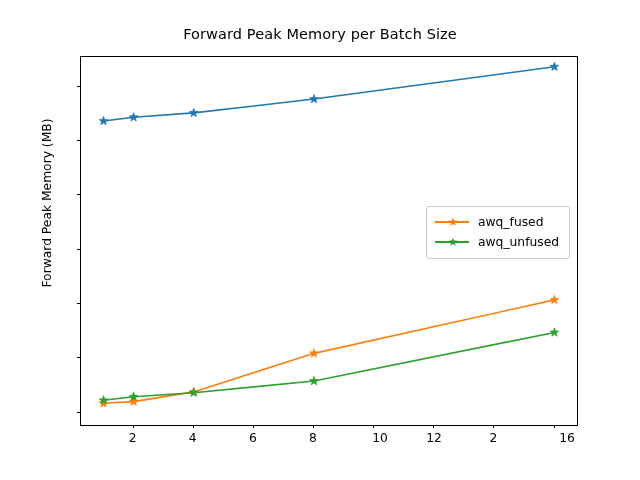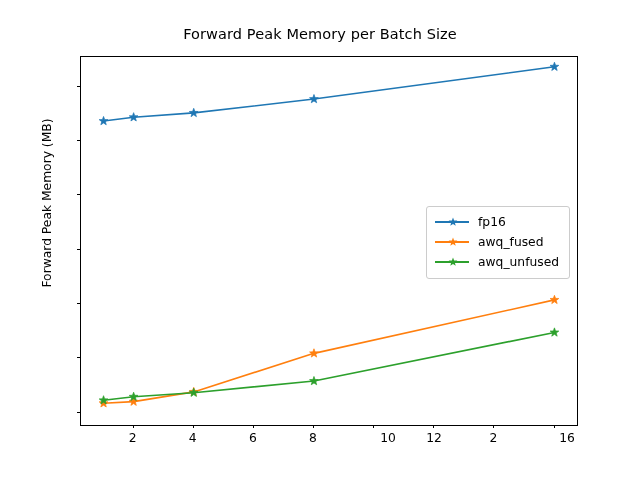--- a/index.html
+++ b/index.html
@@ -182,41 +182,32 @@
   <div id="x-ticks">
       <div class="tick-mark-x" style="left: 132.6px;"></div>
       <div class="tick-label-x" style="left: 112.6px;">2</div>
       <div class="tick-mark-x" style="left: 192.7px;"></div>
       <div class="tick-label-x" style="left: 172.7px;">4</div>
       <div class="tick-mark-x" style="left: 252.8px;"></div>
       <div class="tick-label-x" style="left: 232.8px;">6</div>
       <div class="tick-mark-x" style="left: 313px;"></div>
       <div class="tick-label-x" style="left: 293px;">8</div>
       <div class="tick-mark-x" style="left: 373.1px;"></div>
-      <div class="tick-label-x" style="left: 368px;">10</div>
+      <div class="tick-label-x" style="left: 360px;">10</div>
       <div class="tick-mark-x" style="left: 433.2px;"></div>
       <div class="tick-label-x" style="left: 414px;">12</div>
       <div class="tick-mark-x" style="left: 493.3px;"></div>
       <div class="tick-label-x" style="left: 473.3px;">2</div>
       <div class="tick-mark-x" style="left: 553.5px;"></div>
       <div class="tick-label-x" style="left: 547px;">16</div>
     </div>
 
   <div id="ylabel">Forward Peak Memory (MB)</div>
 
   <div id="legend">
-      <div class="legend-row">
-        <div class="legend-swatch">
-          <div class="legend-line" style="background: rgb(31, 119, 180);"></div>
-          <svg class="legend-star" viewBox="0 0 14 14">
-            <path d="M7.00,2.40L8.12,5.46L11.37,5.58L8.81,7.59L9.70,10.72L7.00,8.90L4.30,10.72L5.19,7.59L2.63,5.58L5.88,5.46Z" fill="#1f77b4"></path>
-          </svg>
-        </div>
-        <div class="legend-label">fp16</div>
-      </div>
       <div class="legend-row">
         <div class="legend-swatch">
           <div class="legend-line" style="background: rgb(255, 127, 14);"></div>
           <svg class="legend-star" viewBox="0 0 14 14">
             <path d="M7.00,2.40L8.12,5.46L11.37,5.58L8.81,7.59L9.70,10.72L7.00,8.90L4.30,10.72L5.19,7.59L2.63,5.58L5.88,5.46Z" fill="#ff7f0e"></path>
           </svg>
         </div>
         <div class="legend-label">awq_fused</div>
       </div>
       <div class="legend-row">

